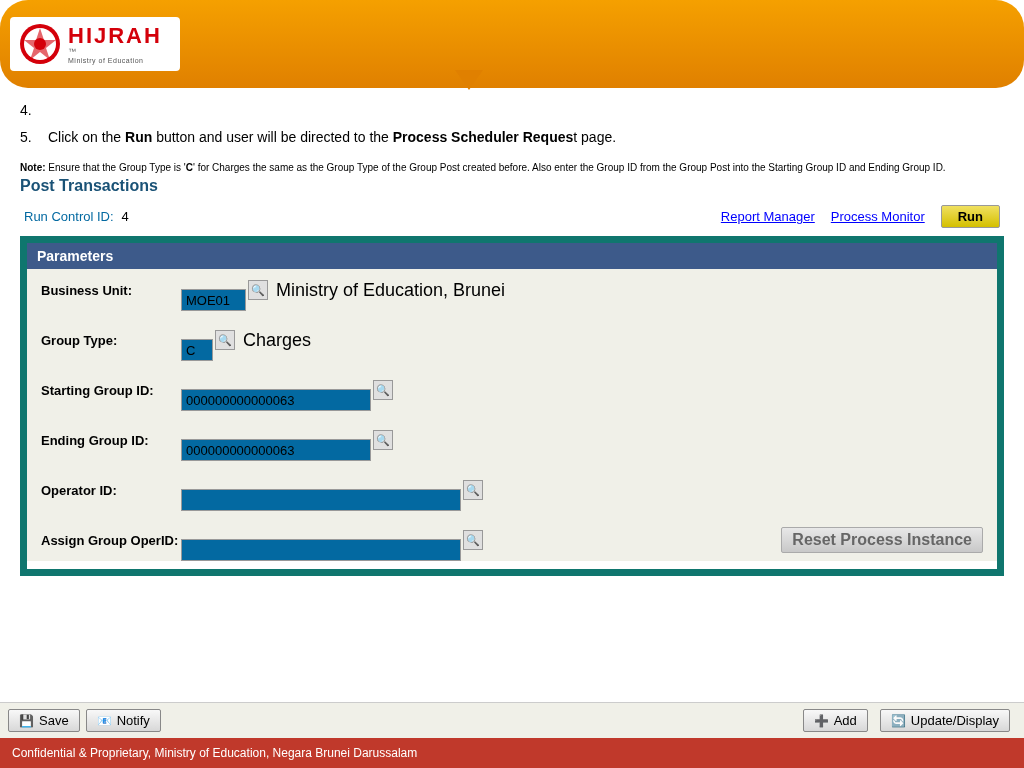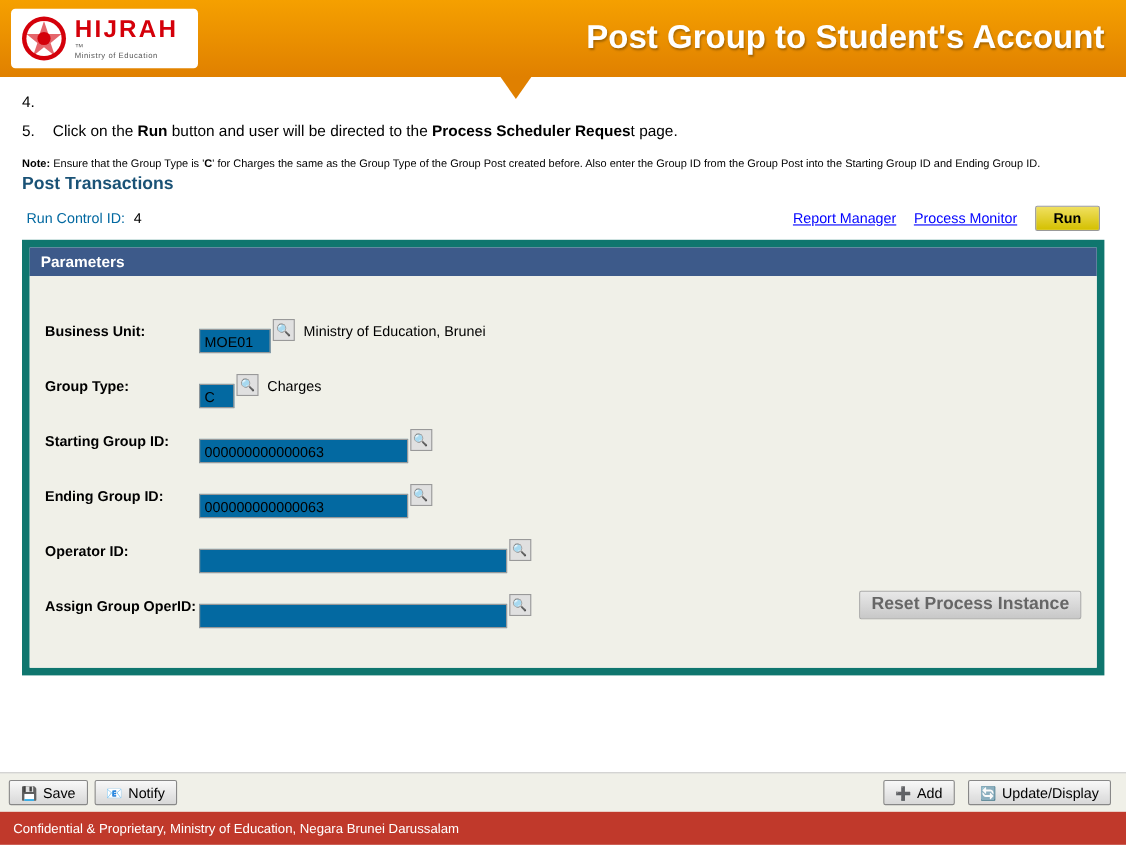--- a/index.html
+++ b/index.html
@@ -10,22 +10,23 @@
       width: 1024px;
       height: 768px;
       overflow: hidden;
     }
 
     
     #header {
       background: linear-gradient(to bottom, #f5a000, #e08000);
       display: flex;
       align-items: center;
-      height: 70px;
+      height: 88px;
       padding: 0 10px;
+      border-radius: 28px;
     }
     #logo-area {
       display: flex;
       align-items: center;
       background: #fff;
       border-radius: 4px;
       padding: 4px 8px;
       height: 54px;
       width: 170px;
     }
@@ -152,21 +153,21 @@
     }
     #parameters-header {
       background: #3d5a8a;
       color: #fff;
       font-size: 14px;
       font-weight: bold;
       padding: 5px 10px;
     }
     #parameters-body {
       background: #f0f0e8;
-      padding: 28px 14px;
+      padding: 0 14px;
     }
     .param-row {
       display: flex;
       align-items: center;
       margin-bottom: 8px;
     }
     .param-label {
       font-size: 13px;
       font-weight: bold;
       color: #000;
@@ -190,21 +191,21 @@
       justify-content: center;
       width: 20px;
       height: 20px;
       background: #e0e0e0;
       border: 1px solid #999;
       cursor: pointer;
       margin-left: 2px;
       font-size: 11px;
     }
     .param-desc {
-      font-size: 13px;
+      font-size: 18px;
       color: #000;
       margin-left: 8px;
     }
     .reset-btn {
       margin-left: auto;
       background: linear-gradient(to bottom, #e8e8e8, #c8c8c8);
       border: 1px solid #aaa;
       padding: 3px 10px;
       font-size: 16px;
       color: #666;
@@ -286,23 +287,20 @@
       <circle cx="22" cy="22" r="20" fill="#d4000a"></circle>
       <circle cx="22" cy="22" r="16" fill="#fff"></circle>
       <polygon points="22,6 26,18 38,18 28,26 32,38 22,30 12,38 16,26 6,18 18,18" fill="#d4000a" opacity="0.6"></polygon>
       <circle cx="22" cy="22" r="6" fill="#d4000a"></circle>
     </svg>
     <div id="logo-text-block">
       <span id="logo-hijrah">HIJRAH</span>
       <span id="logo-tm" style="font-size:8px;color:#666;">™</span>
       <span id="logo-subtitle" style="font-size:7px;color:#555;letter-spacing:0.5px;">Ministry of Education</span>
     </div>
-  </div>
-  <div id="page-title-area">
-    <span id="page-title">Post Group to Student's Account</span>
   </div>
 </div>
 
 <div id="pointer-arrow"></div>
 
 <div id="main-content">
 
   <ol class="instruction-list">
     <li>
       <span class="list-num">4.</span>

